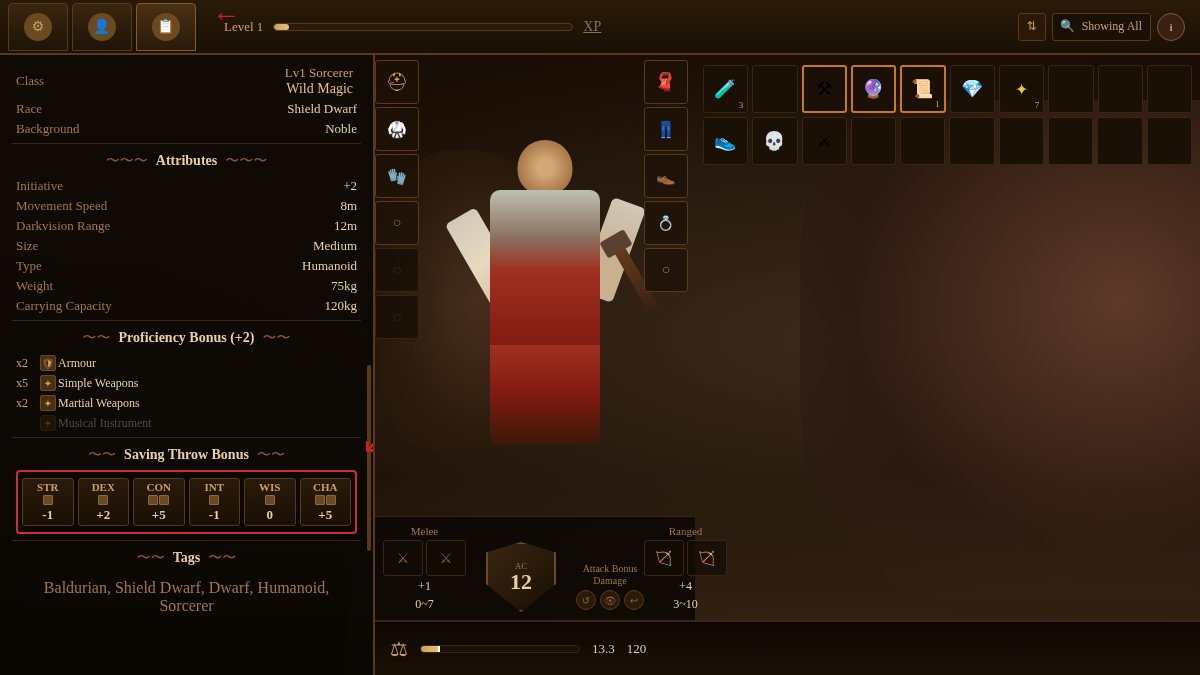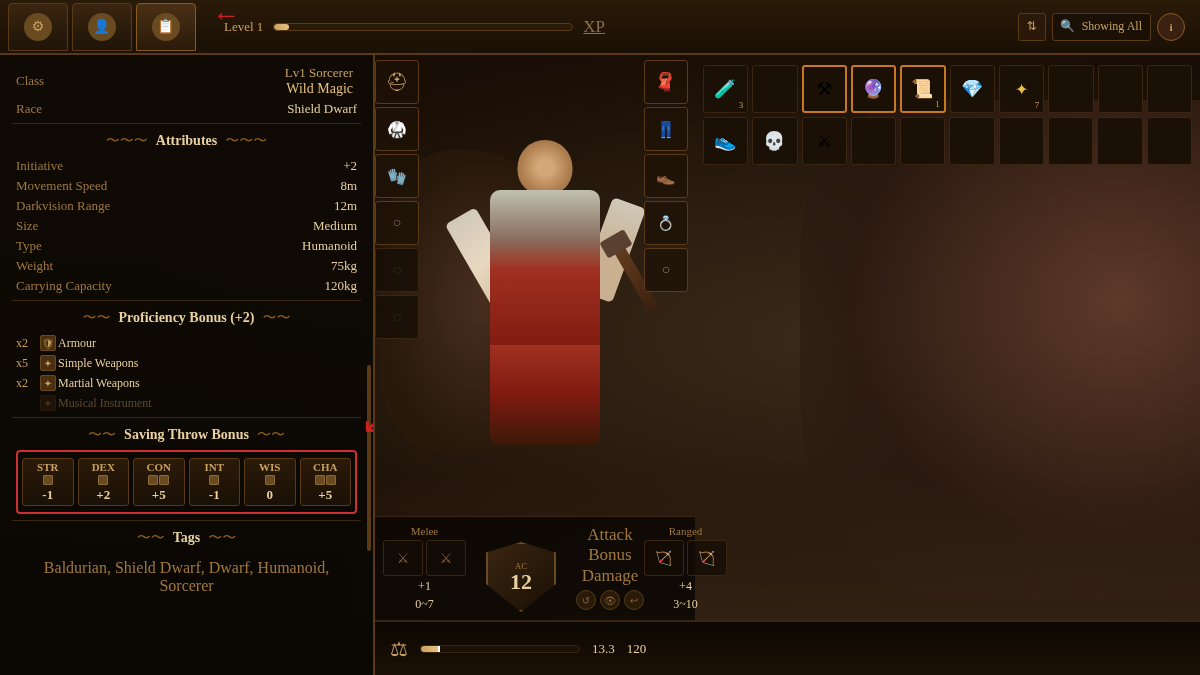--- a/index.html
+++ b/index.html
@@ -104,21 +104,21 @@
       border-radius: 4px;
       overflow: hidden;
     }
     .xp-bar-fill {
       height: 100%;
       background: linear-gradient(to right, #c8a060, #e8c080);
       border-radius: 4px;
     }
     .xp-label {
       color: #8a7050;
-      font-size: 17px;
+      font-size: 14px;
       text-decoration: underline;
     }
     .sort-btn {
       width: 28px; height: 28px;
       background: #2a1808;
       border: 1px solid #5a3a15;
       border-radius: 3px;
       display: flex;
       align-items: center;
       justify-content: center;
@@ -441,21 +441,21 @@
     }
 
     .attack-section {
       display: flex;
       flex-direction: column;
       align-items: center;
       gap: 2px;
     }
     .attack-bonus-label {
       color: #a07840;
-      font-size: 17px;
+      font-size: 10px;
       text-align: center;
     }
     .attack-action-icons {
       display: flex;
       gap: 4px;
       margin: 2px 0;
     }
     .action-icon {
       width: 20px; height: 20px;
       background: #2a1a08;
@@ -587,20 +587,24 @@
   <div class="info-row">
     <span class="info-label">Class</span>
     <div style="text-align:right;">
       <div class="char-class">Lv1 Sorcerer</div>
       <div class="char-sub">Wild Magic</div>
     </div>
   </div>
   <div class="info-row">
     <span class="info-label">Race</span>
     <span class="info-value">Shield Dwarf</span>
+  </div>
+  <div class="info-row">
+    <span class="info-label">Background</span>
+    <span class="info-value">Noble</span>
   </div>
 
   <hr class="attr-divider">
 
   <div class="section-header">
     <span class="section-ornament">〜〜〜</span>
     <span class="section-title">Attributes</span>
     <span class="section-ornament">〜〜〜</span>
   </div>
 

